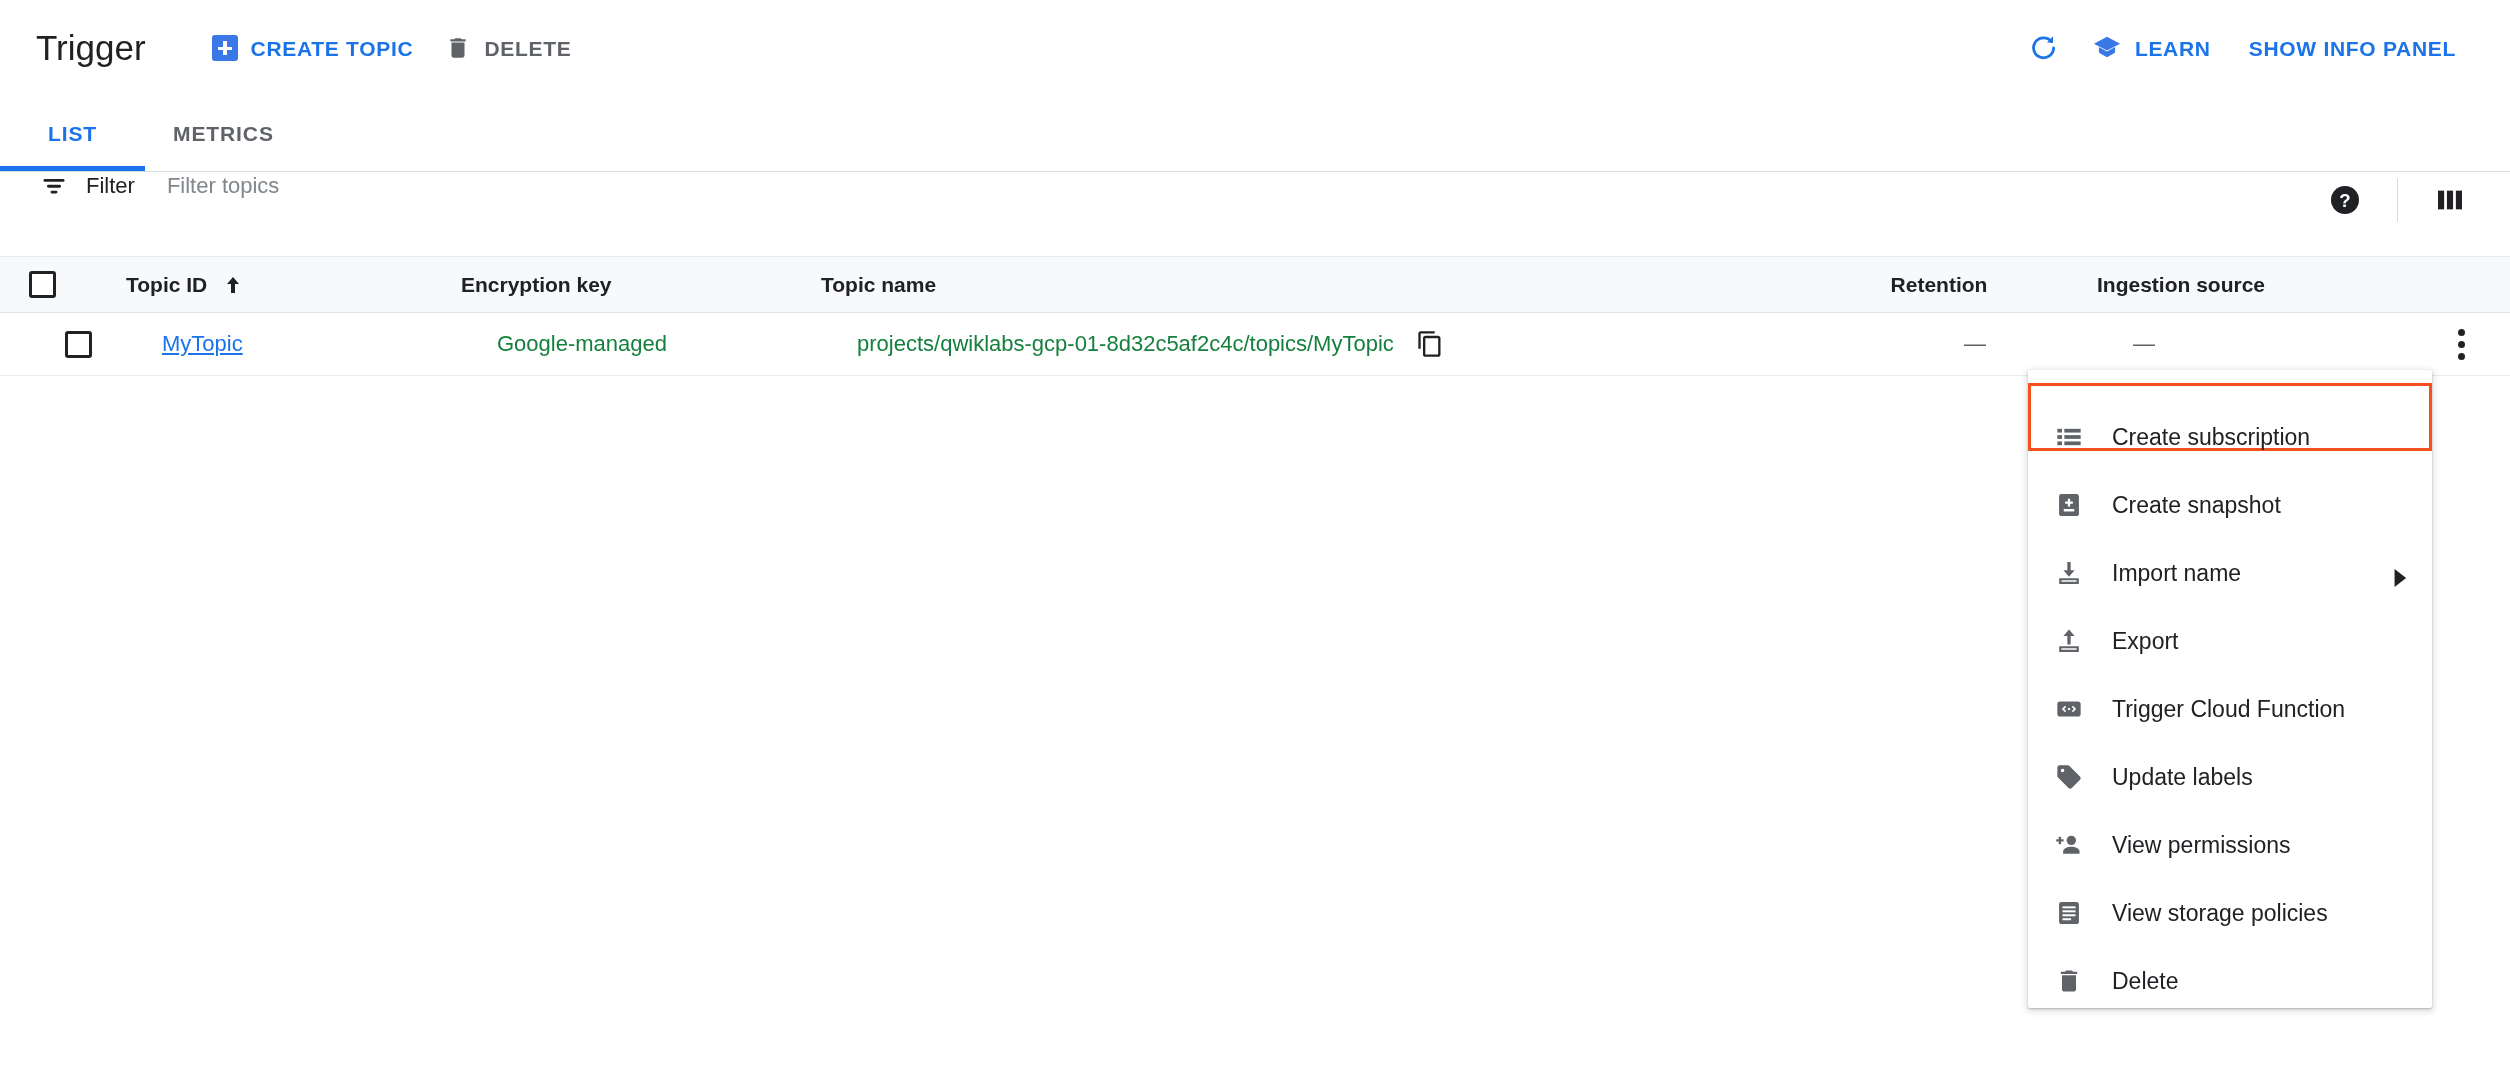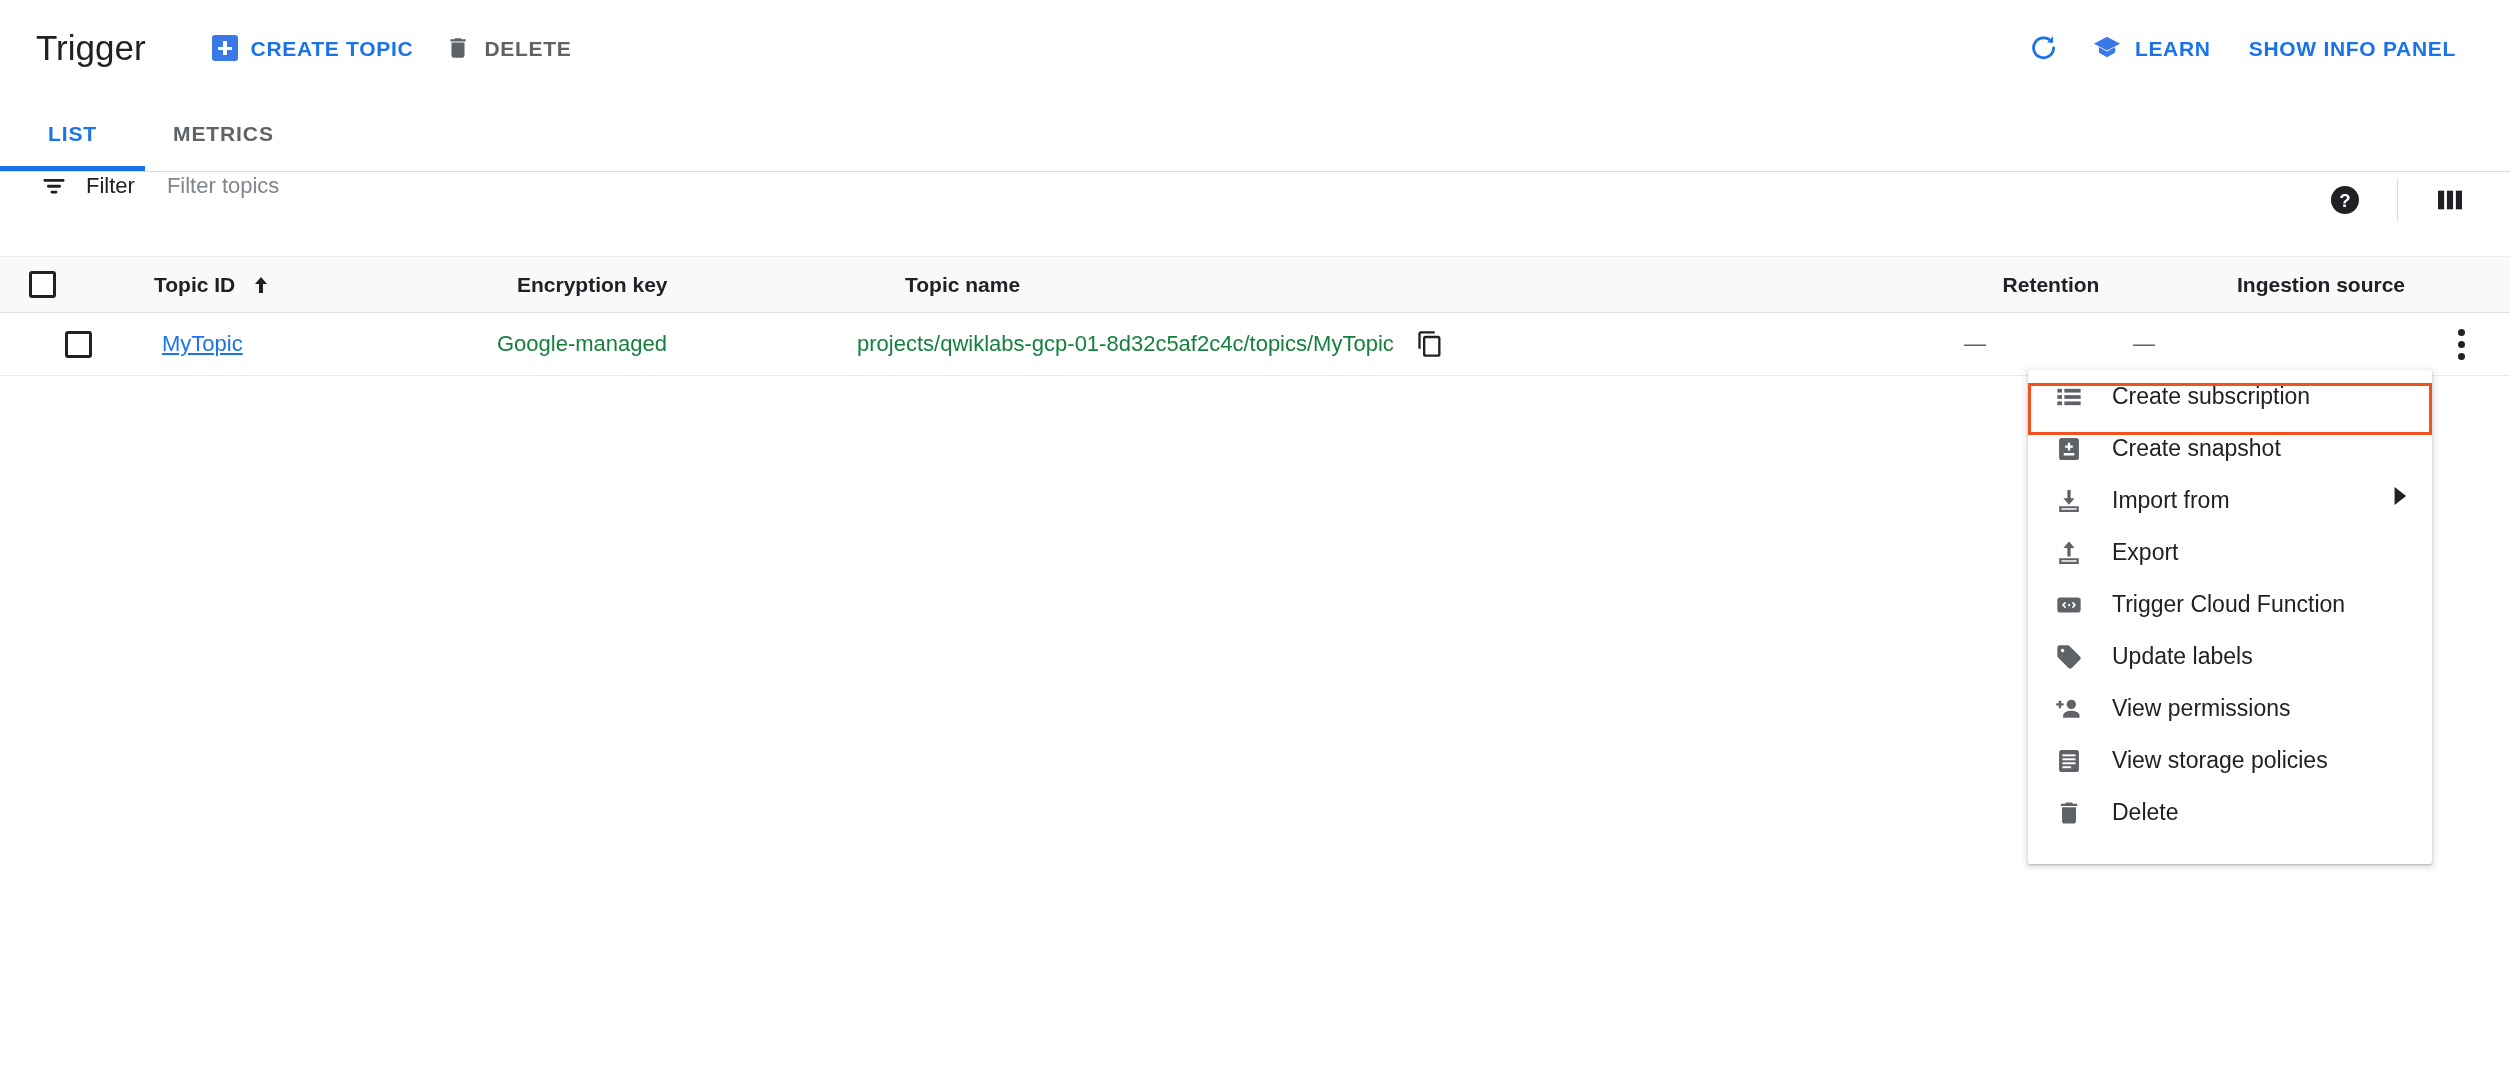--- a/index.html
+++ b/index.html
@@ -174,21 +174,20 @@
 
   
   .table { position: absolute; top: 256px; left: 0; width: 2510px; }
   .thead {
     display: flex;
     align-items: center;
     height: 57px;
     background: #f8f9fa;
     border-top: 1px solid #e8eaed;
     border-bottom: 1px solid #e0e0e0;
-    gap: 28px;
   }
   .trow {
     display: flex;
     align-items: center;
     height: 63px;
     background: #ffffff;
     border-bottom: 1px solid #e8eaed;
     padding-left: 36px;
   }
   .cell { display: flex; align-items: center; height: 100%; }
@@ -255,22 +254,22 @@
     top: 370px;
     width: 404px;
     background: #ffffff;
     box-shadow: 0 2px 6px 2px rgba(60,64,67,.15), 0 1px 2px rgba(60,64,67,.3);
     padding: 13px 0;
     border-radius: 2px;
     z-index: 50;
   }
   .menu-item {
     display: flex;
-    align-items: flex-start;
-    height: 52px;
+    align-items: flex-end;
+    height: 68px;
     padding: 0 22px 0 26px;
     cursor: pointer;
     position: relative;
     background: #ffffff;
   }
   .menu-item .mi-icon {
     width: 30px;
     flex: 0 0 30px;
     display: flex;
     align-items: center;
@@ -488,21 +487,21 @@
       <span class="mi-label">Create snapshot</span>
     </div>
 
     <div class="menu-item">
       <span class="mi-icon">
         <svg width="28" height="28" viewBox="0 0 24 24" fill="#5f6368" aria-hidden="true">
           <path d="M10.6 2.5h2.8v7.1h3.4L12 15.2 7.2 9.6h3.4V2.5z"></path>
           <path d="M3.6 16.4h16.8v5H3.6v-5zm1.9 1.8v1.4h13v-1.4h-13z"></path>
         </svg>
       </span>
-      <span class="mi-label">Import from</span>
+      <span class="mi-label">Import name</span>
       <span class="mi-sub">
         <svg width="18" height="18" viewBox="0 0 10 14" fill="#202124" aria-hidden="true">
           <path d="M0 0l9 7-9 7z"></path>
         </svg>
       </span>
     </div>
 
     <div class="menu-item">
       <span class="mi-icon">
         <svg width="28" height="28" viewBox="0 0 24 24" fill="#5f6368" aria-hidden="true">

